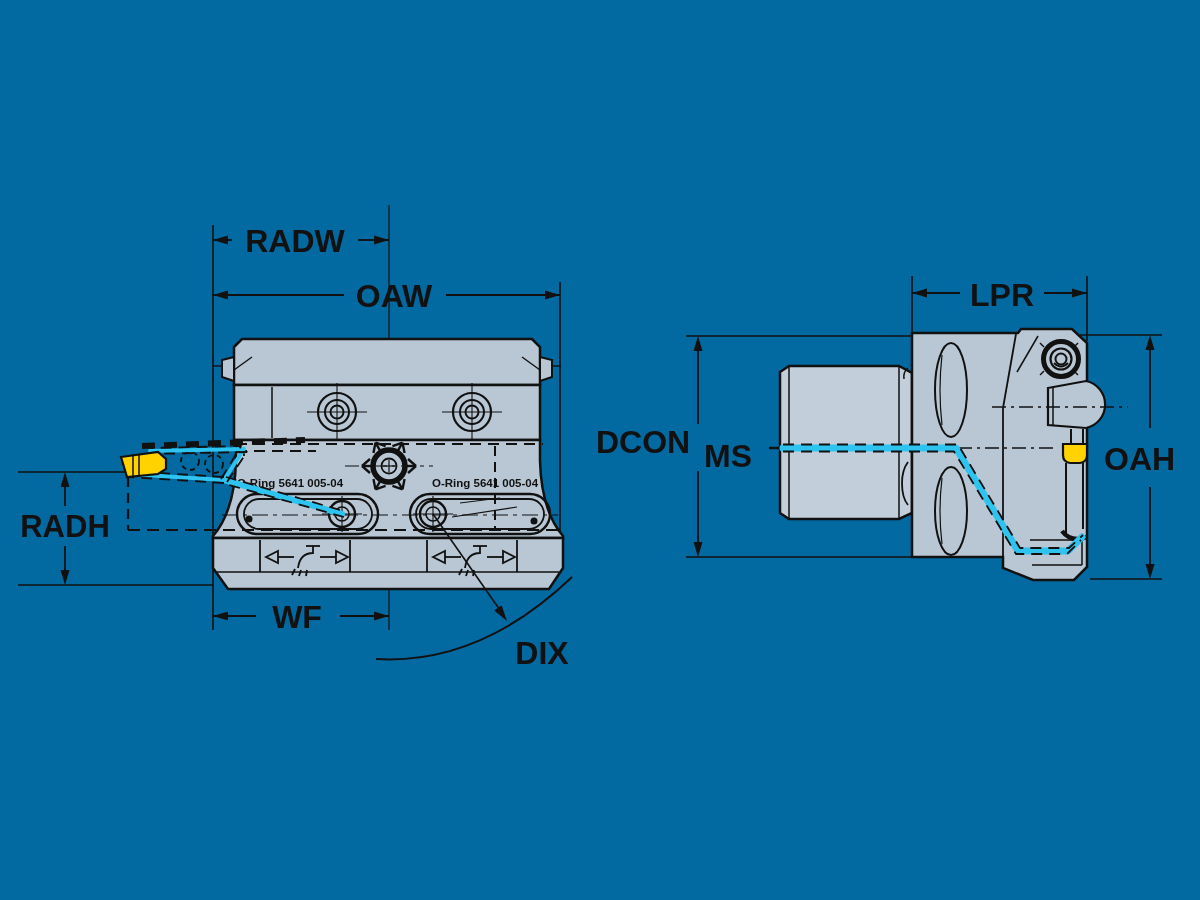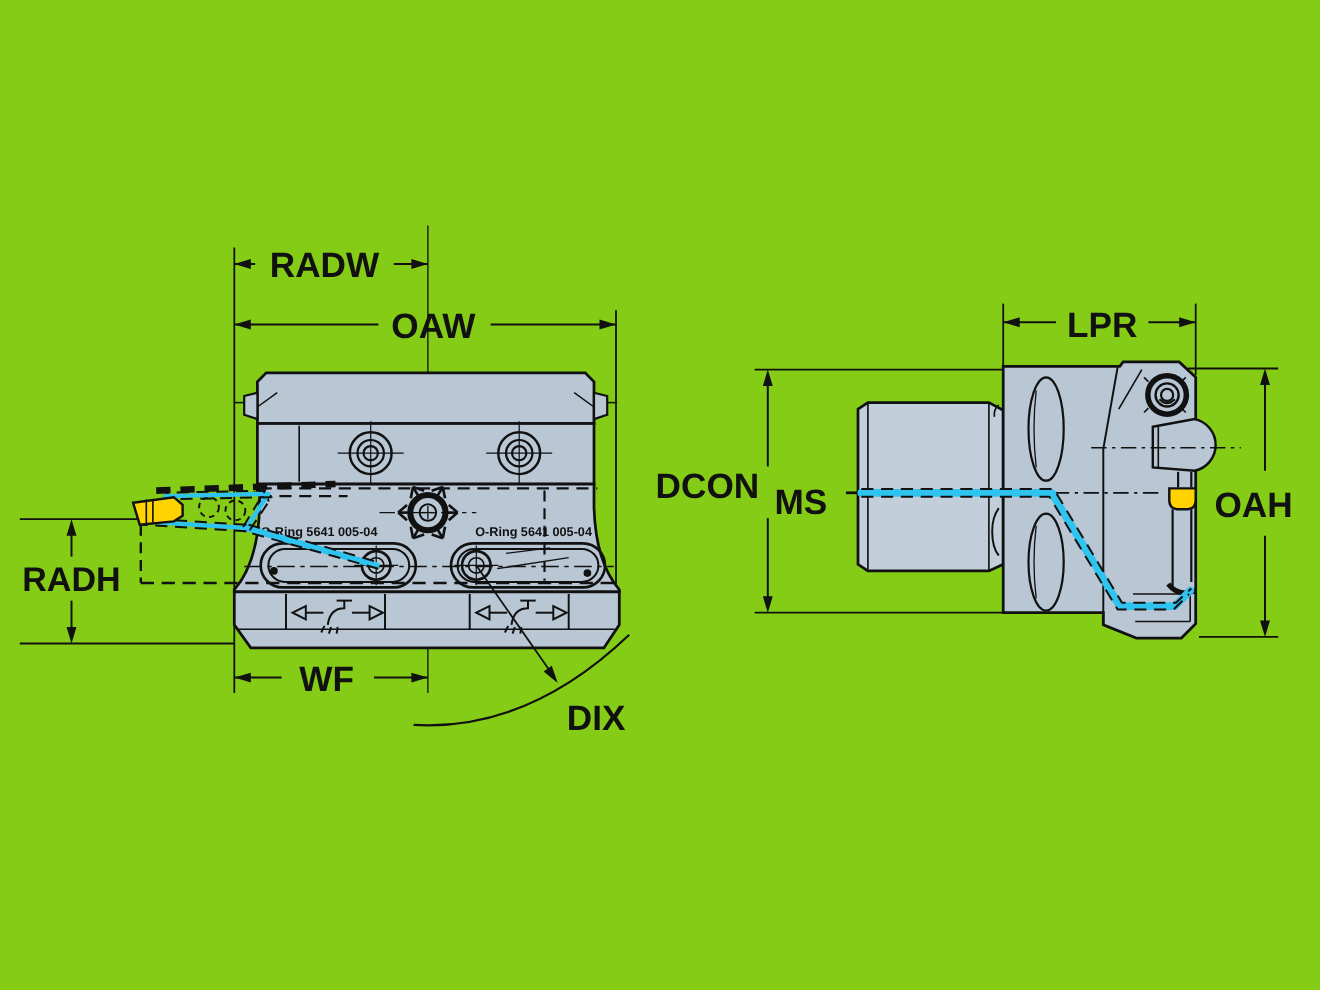--- a/index.html
+++ b/index.html
@@ -1,16 +1,16 @@
 <!DOCTYPE html>
 <html><head>
 <meta charset="utf-8">
 <style>
   html,body{margin:0;padding:0;background:#ffffff;}
-  #stage{position:relative;width:1200px;height:900px;background:#84cc16;overflow:hidden;
+  #stage{position:relative;width:1200px;height:900px;background:#0369a1;overflow:hidden;
          font-family:"Liberation Sans",sans-serif;}
   svg{position:absolute;left:0;top:0;}
   .outline{stroke:#111111;fill:none;}
   .body{fill:#b9c7d4;stroke:#111111;}
   .body2{fill:#c2cfdb;stroke:#111111;}
   .thin{stroke:#111111;fill:none;}
   .dimline{stroke:#111111;fill:none;stroke-width:1.8;}
   .ext{stroke:#111111;fill:none;stroke-width:1.6;}
   .arrow{fill:#111111;stroke:none;}
   .hid{stroke:#111111;fill:none;}

